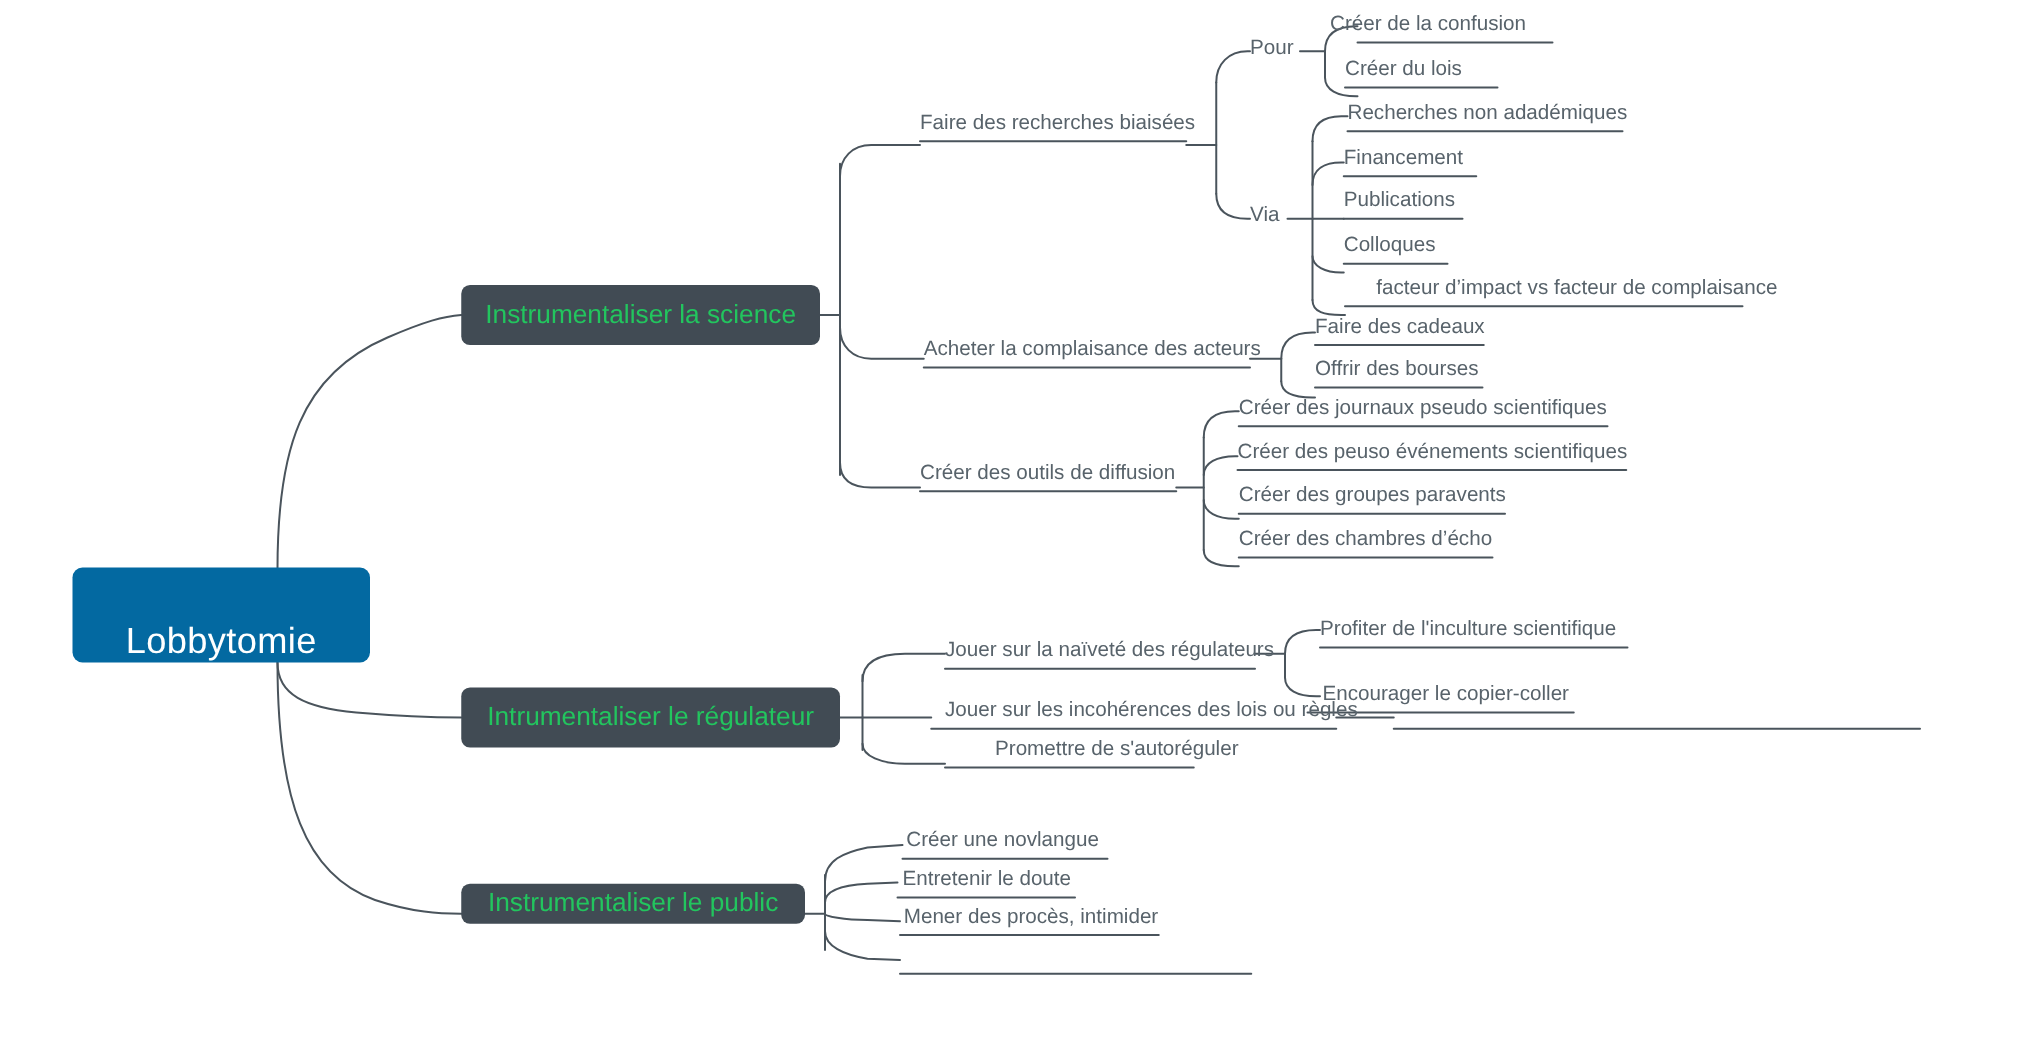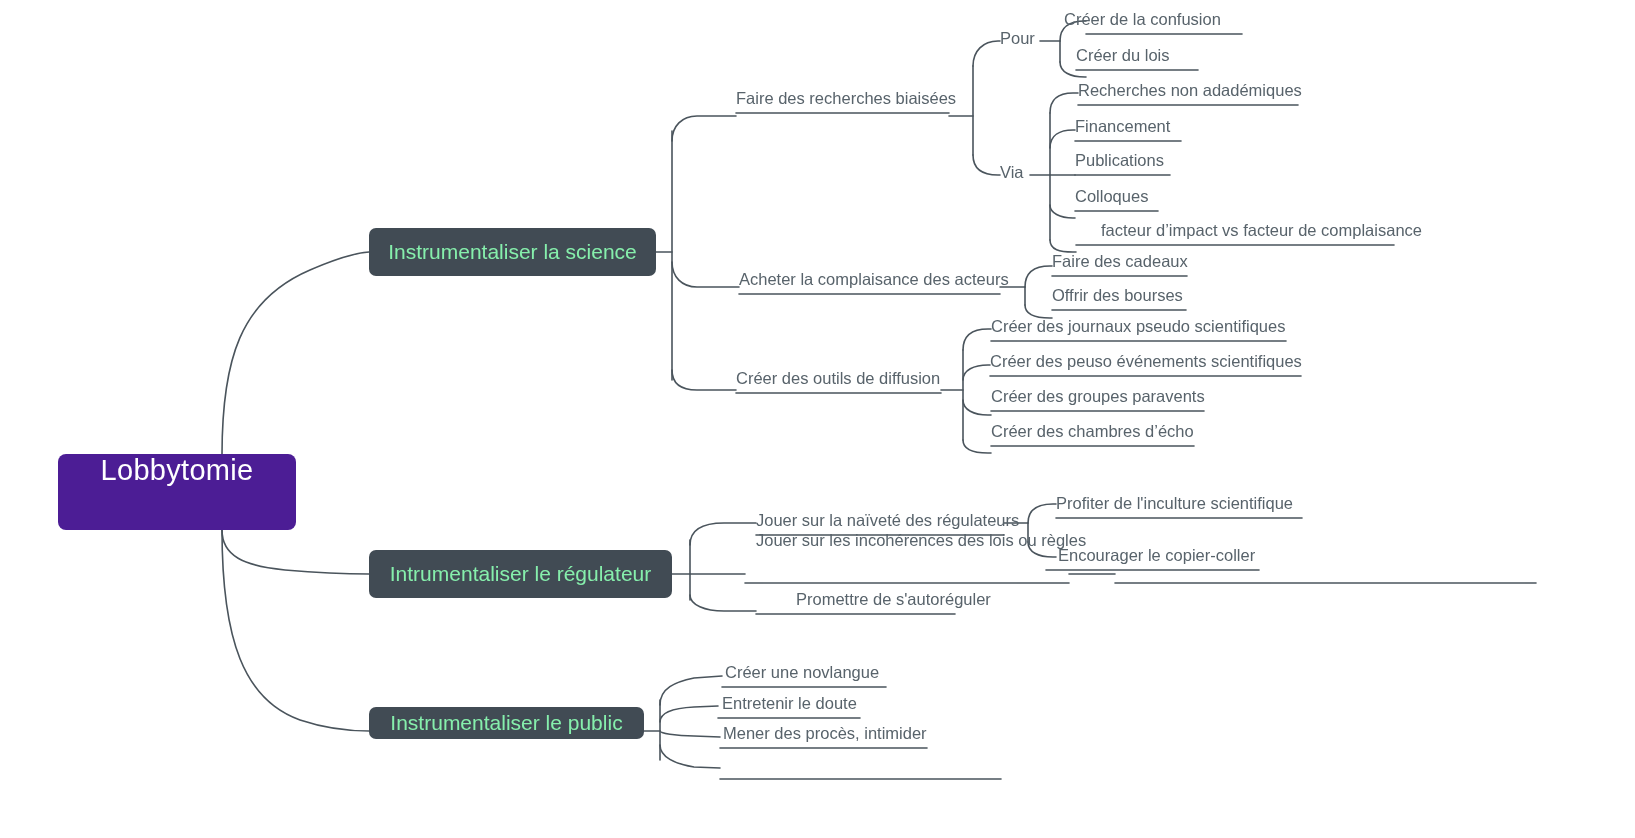--- a/index.html
+++ b/index.html
@@ -10,31 +10,31 @@
     overflow:hidden;
     position:relative;
   }
   #canvas{position:absolute;left:0;top:0;width:1635px;height:838px;}
   #edges{position:absolute;left:0;top:0;width:1635px;height:838px;pointer-events:none;}
 
   .node{position:absolute;box-sizing:border-box;white-space:nowrap;}
 
   
   .root{
-    background:#4c1d95;
+    background:#0369a1;
     color:#ffffff;
     border-radius:8px;
     font-size:29px;
     letter-spacing:.3px;
-    display:flex;align-items:flex-start;justify-content:center;
+    display:flex;align-items:flex-end;justify-content:center;
   }
   
   .branch{
     background:#414b54;
-    color:#86efac;
+    color:#22c55e;
     border-radius:7px;
     font-size:21px;
     display:flex;align-items:center;justify-content:center;
     padding:0 18px;
   }
   
   .leaf{
     color:#58636b;
     font-size:16.5px;
     line-height:1;
@@ -223,21 +223,21 @@
   <div class="node leaf" style="left:756px;top:512px;">
     <span>Jouer sur la naïveté des régulateurs</span>
   </div>
   <div class="node leaf" style="left:1056px;top:495px;">
     <span>Profiter de l'inculture scientifique</span>
   </div>
   <div class="node leaf" style="left:1058px;top:547px;">
     <span>Encourager le copier-coller</span>
   </div>
 
-  <div class="node leaf" style="left:756px;top:532px;">
+  <div class="node leaf" style="left:756px;top:560px;">
     <span>Jouer sur les incohérences des lois ou règles</span>
   </div>
 
   <div class="node leaf" style="left:796px;top:591px;">
     <span>Promettre de s'autoréguler</span>
   </div>
 
   <div class="node branch" style="left:369px;top:707px;width:275px;height:32px;">
     <span>Instrumentaliser le public</span>
   </div>

